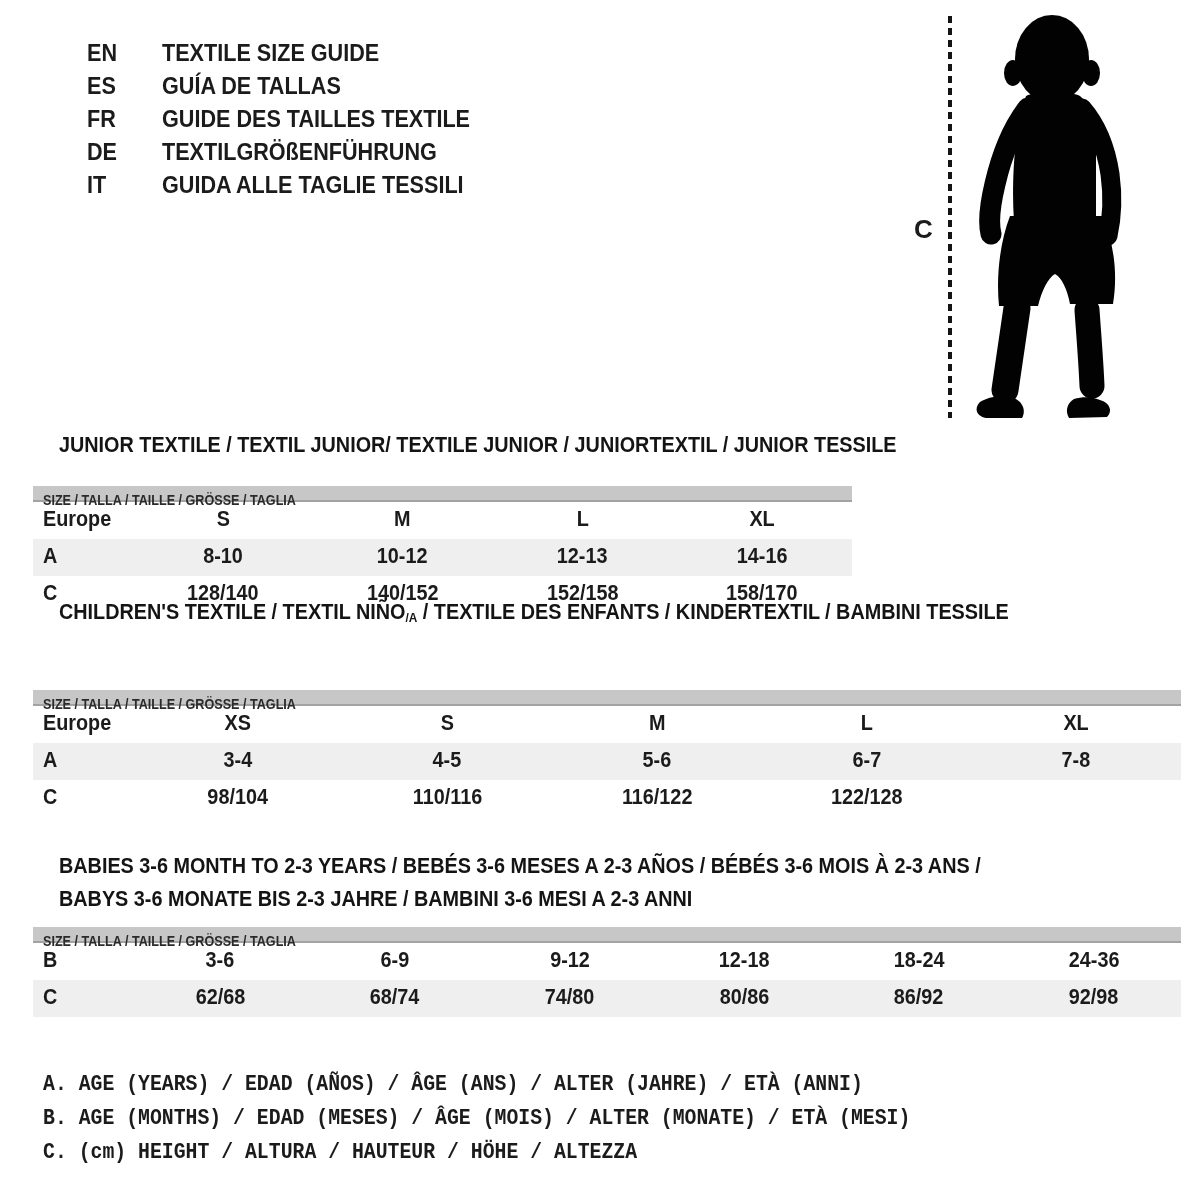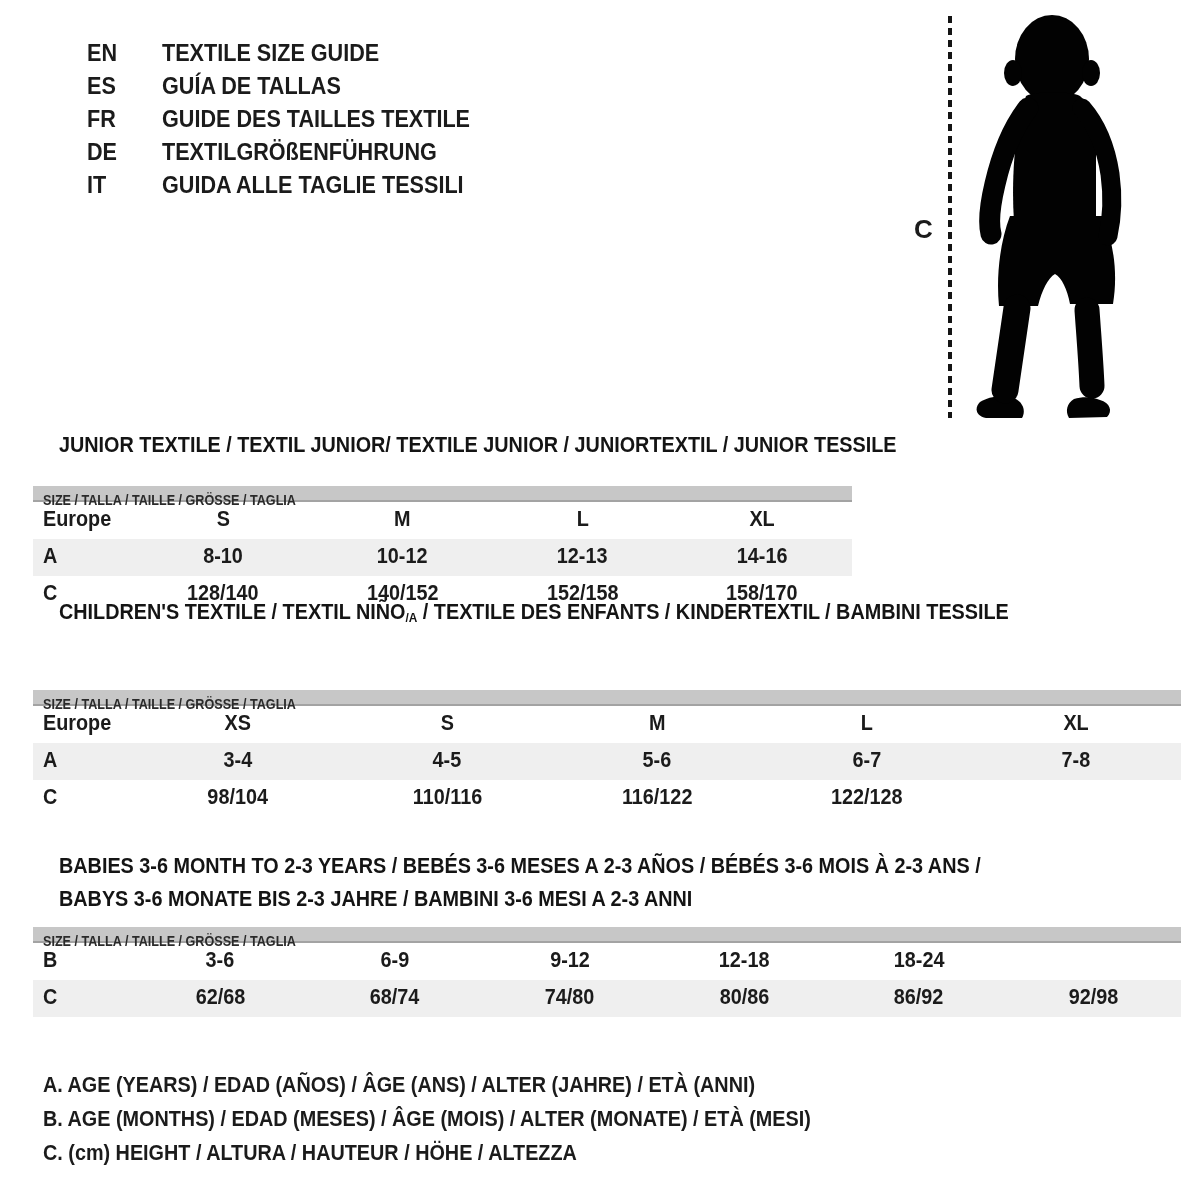--- a/index.html
+++ b/index.html
@@ -40,21 +40,21 @@
   .cell.label{text-align:left;padding-left:10px;}
   .junior .trow{grid-template-columns:100px repeat(4,1fr);}
   .children .trow{grid-template-columns:100px repeat(5,1fr);}
   .babies .trow{grid-template-columns:100px repeat(6,1fr);}
 
   
   .babies-title div{line-height:33px;}
 
   
   .legend{left:43px;top:1068px;}
-  .legend div{line-height:34px;font-size:22px;}
+  .legend div{line-height:34px;font-size:22px;font-family:Liberation Mono, monospace;}
 </style>
 </head>
 <body>
 
 <div class="abs langs">
   <div class="lang-row">
     <span class="cond">EN</span>
     <span class="cond">TEXTILE SIZE GUIDE</span>
   </div>
   <div class="lang-row">
@@ -172,20 +172,21 @@
   <div class="size-bar">
     <span class="cond">SIZE / TALLA / TAILLE / GRÖSSE / TAGLIA</span>
   </div>
   <div class="trow">
     <div class="cell label"><span class="cond">B</span></div>
     <div class="cell"><span class="condc">3-6</span></div>
     <div class="cell"><span class="condc">6-9</span></div>
     <div class="cell"><span class="condc">9-12</span></div>
     <div class="cell"><span class="condc">12-18</span></div>
     <div class="cell"><span class="condc">18-24</span></div>
+    <div class="cell"><span class="condc">24-36</span></div>
   </div>
   <div class="trow alt">
     <div class="cell label"><span class="cond">C</span></div>
     <div class="cell"><span class="condc">62/68</span></div>
     <div class="cell"><span class="condc">68/74</span></div>
     <div class="cell"><span class="condc">74/80</span></div>
     <div class="cell"><span class="condc">80/86</span></div>
     <div class="cell"><span class="condc">86/92</span></div>
     <div class="cell"><span class="condc">92/98</span></div>
   </div>

